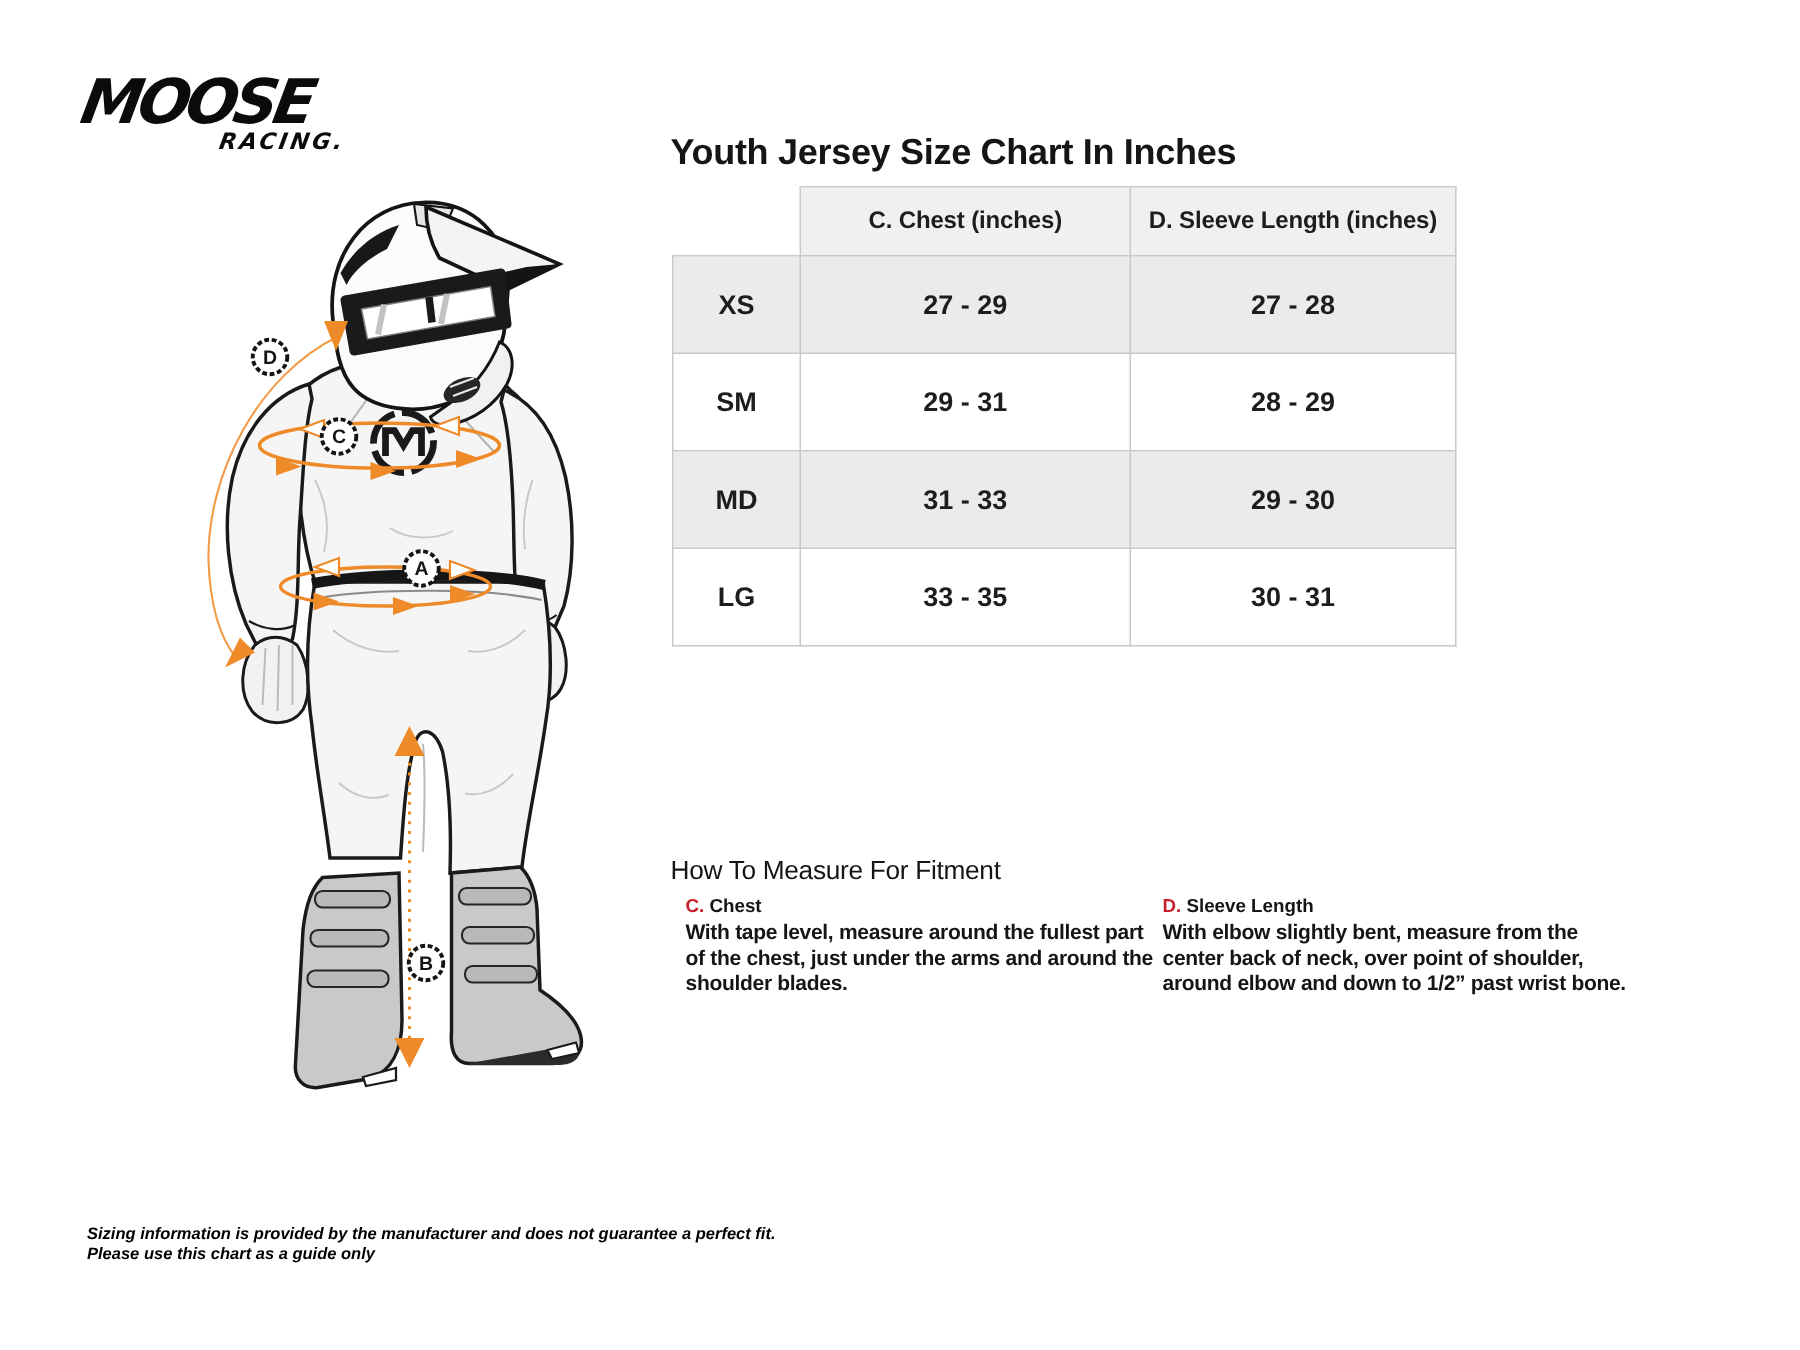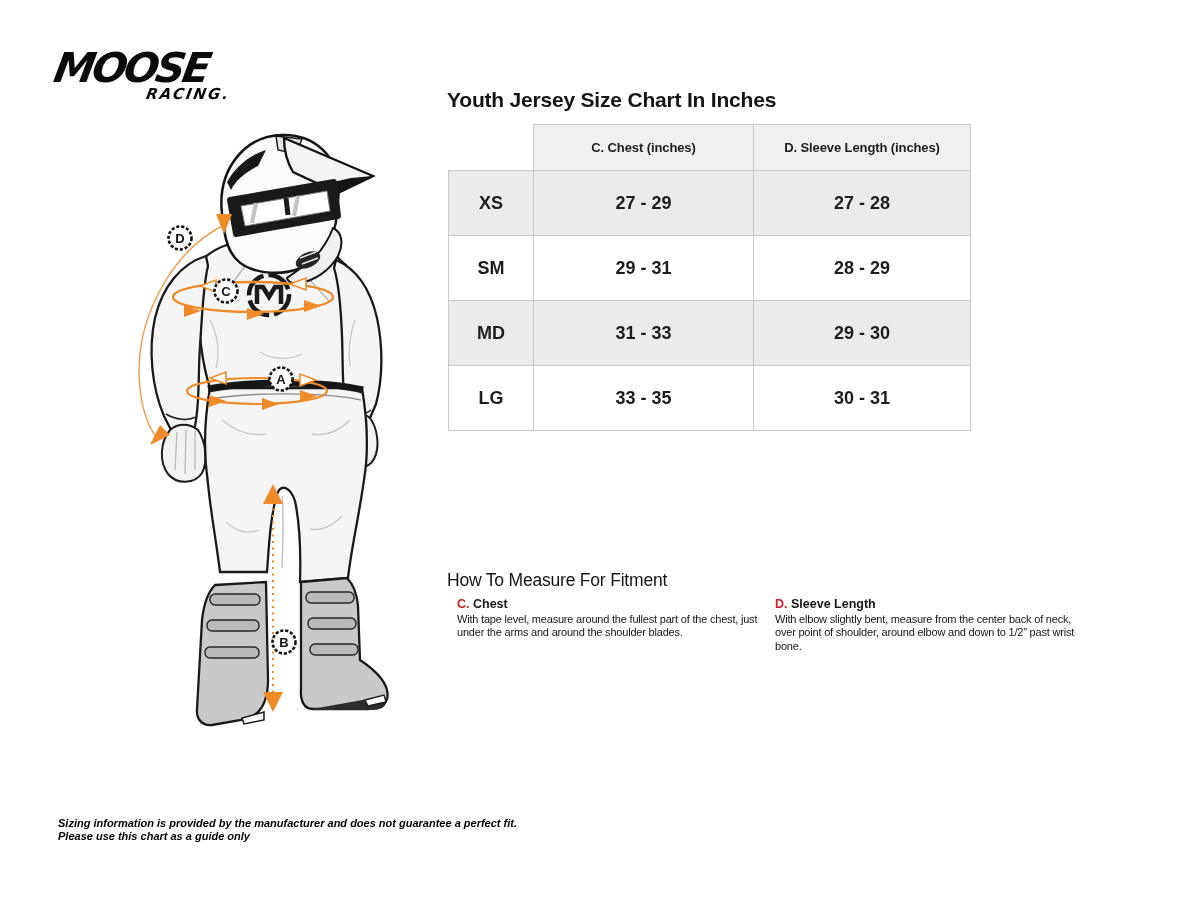--- a/index.html
+++ b/index.html
@@ -8,39 +8,39 @@
     font-family:"Liberation Sans",sans-serif;color:#1d1d1d;overflow:hidden;
   }
   
   .logo{position:absolute;left:58px;top:50px;width:190px;color:#0b0b0b;
         transform:skewX(-10deg);transform-origin:left top;}
   .logo-top{font-family:"DejaVu Sans",sans-serif;font-weight:bold;font-style:italic;
             font-size:41px;line-height:0.88;letter-spacing:-3px;}
   .logo-bottom{font-family:"DejaVu Sans",sans-serif;font-weight:bold;font-style:italic;
             font-size:15px;letter-spacing:2px;text-align:right;padding-right:10px;margin-top:-1px;}
   
-  .chart-title{position:absolute;left:447px;top:88px;font-size:21px;font-weight:bold;
+  .chart-title{position:absolute;left:447px;top:88px;font-size:24px;font-weight:bold;
                color:#151515;letter-spacing:-0.2px;}
   .size-table{position:absolute;left:448px;top:124px;border-collapse:collapse;table-layout:fixed;}
   .size-table th,.size-table td{border:1px solid #c9c9c9;text-align:center;vertical-align:middle;
                font-weight:bold;color:#1d1d1d;padding:0;}
-  .size-table thead th{height:45px;background:#f0f0f0;font-size:13px;letter-spacing:-0.1px;}
+  .size-table thead th{height:45px;background:#f0f0f0;font-size:16px;letter-spacing:-0.1px;}
   .size-table thead th.corner{border:none;background:transparent;}
   .size-table tbody td{height:64px;font-size:18px;}
   .size-table tbody tr:nth-child(odd) td{background:#ebebeb;}
   .size-table tbody tr:nth-child(even) td{background:#ffffff;}
   
   .howto-title{position:absolute;left:447px;top:570px;font-size:17.5px;font-weight:normal;
                color:#151515;letter-spacing:-0.2px;}
   .measure-item{position:absolute;top:597px;}
   .measure-item.c{left:457px;width:318px;}
   .measure-item.d{left:775px;width:312px;}
   .measure-label{font-size:12.5px;font-weight:bold;color:#151515;}
   .measure-label .red{color:#c8202c;}
-  .measure-item p{margin:2px 0 0;font-size:11px;font-weight:normal;line-height:1.22;
+  .measure-item p{margin:2px 0 0;font-size:14px;font-weight:bold;line-height:1.22;
                   letter-spacing:-0.2px;color:#151515;}
   
   .disclaimer{position:absolute;left:58px;top:817px;font-size:11px;font-weight:bold;
               line-height:1.18;color:#000;font-style:italic;}
   
   .figure{position:absolute;left:50px;top:120px;width:380px;height:620px;}
   .figure svg{display:block;width:100%;height:100%;}
   svg text.badge-letter{font-family:"Liberation Sans",sans-serif;font-weight:bold;font-size:13px;}
 </style>
 </head>

